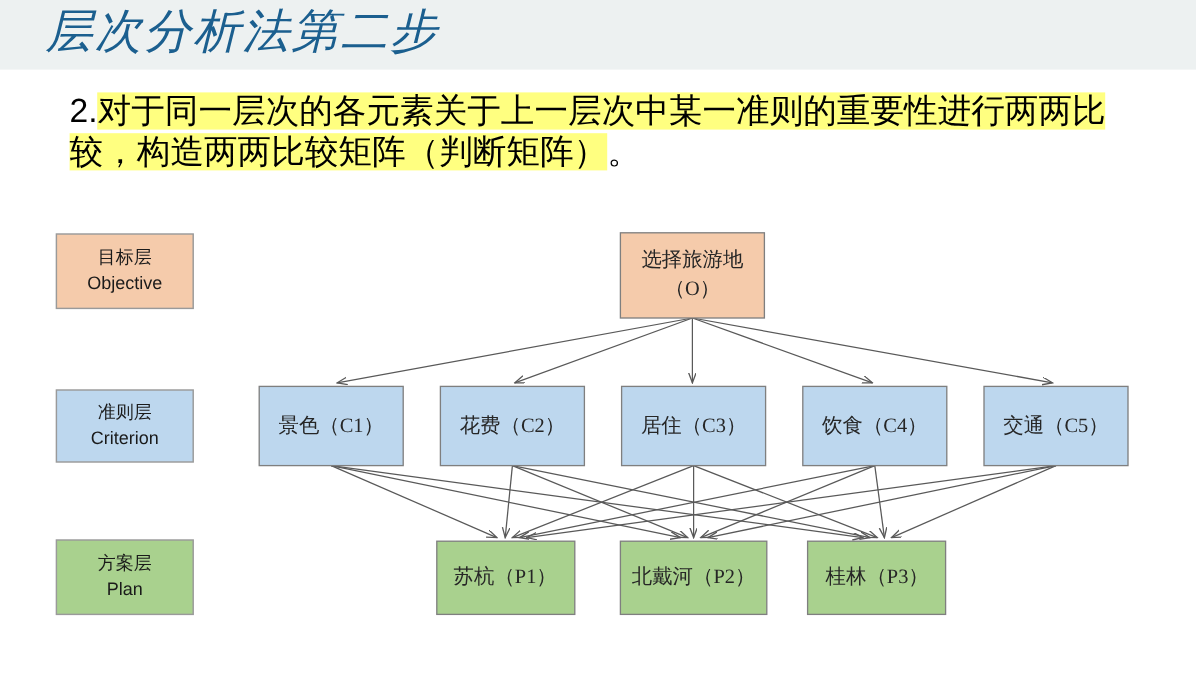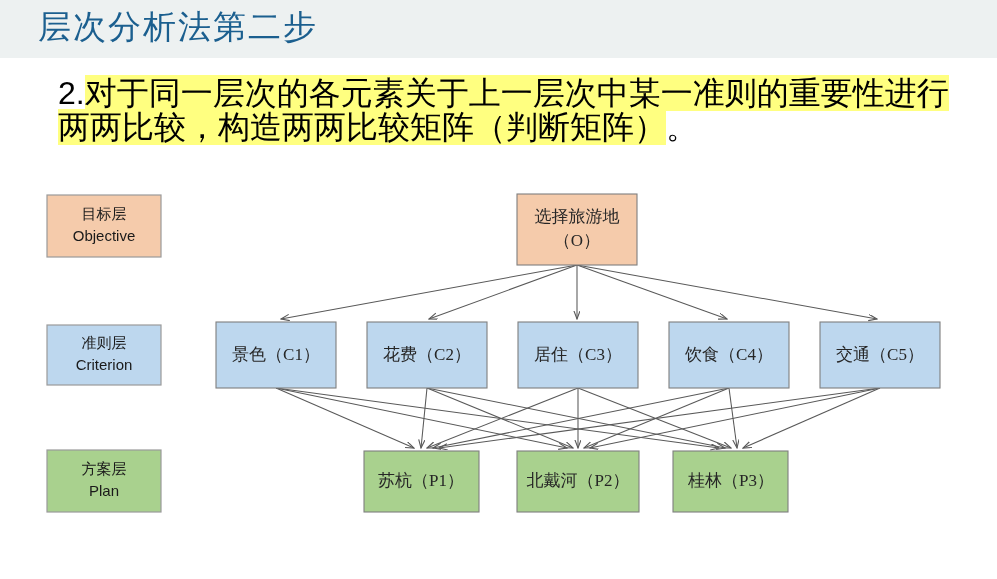--- a/index.html
+++ b/index.html
@@ -21,34 +21,35 @@
     left: 0; top: 0;
     width: 997px;
     height: 58px;
     background: #edf1f1;
   }
   #slide-title {
     position: absolute;
     left: 38px;
     top: 3px;
     font-family: "Liberation Serif", "DejaVu Serif", serif;
-    font-size: 33px;
+    font-size: 39px;
+    font-style: italic;
     letter-spacing: 2px;
     color: #1b5f8f;
     line-height: 48px;
     white-space: nowrap;
   }
 
   
   #body-text {
     position: absolute;
     left: 58px;
     top: 76px;
     width: 900px;
-    font-size: 32px;
+    font-size: 28px;
     line-height: 34px;
     color: #000000;
     letter-spacing: 0px;
   }
   #body-text .num {
     background: transparent;
   }
   #body-text .hl {
     background: #ffff80;
   }

